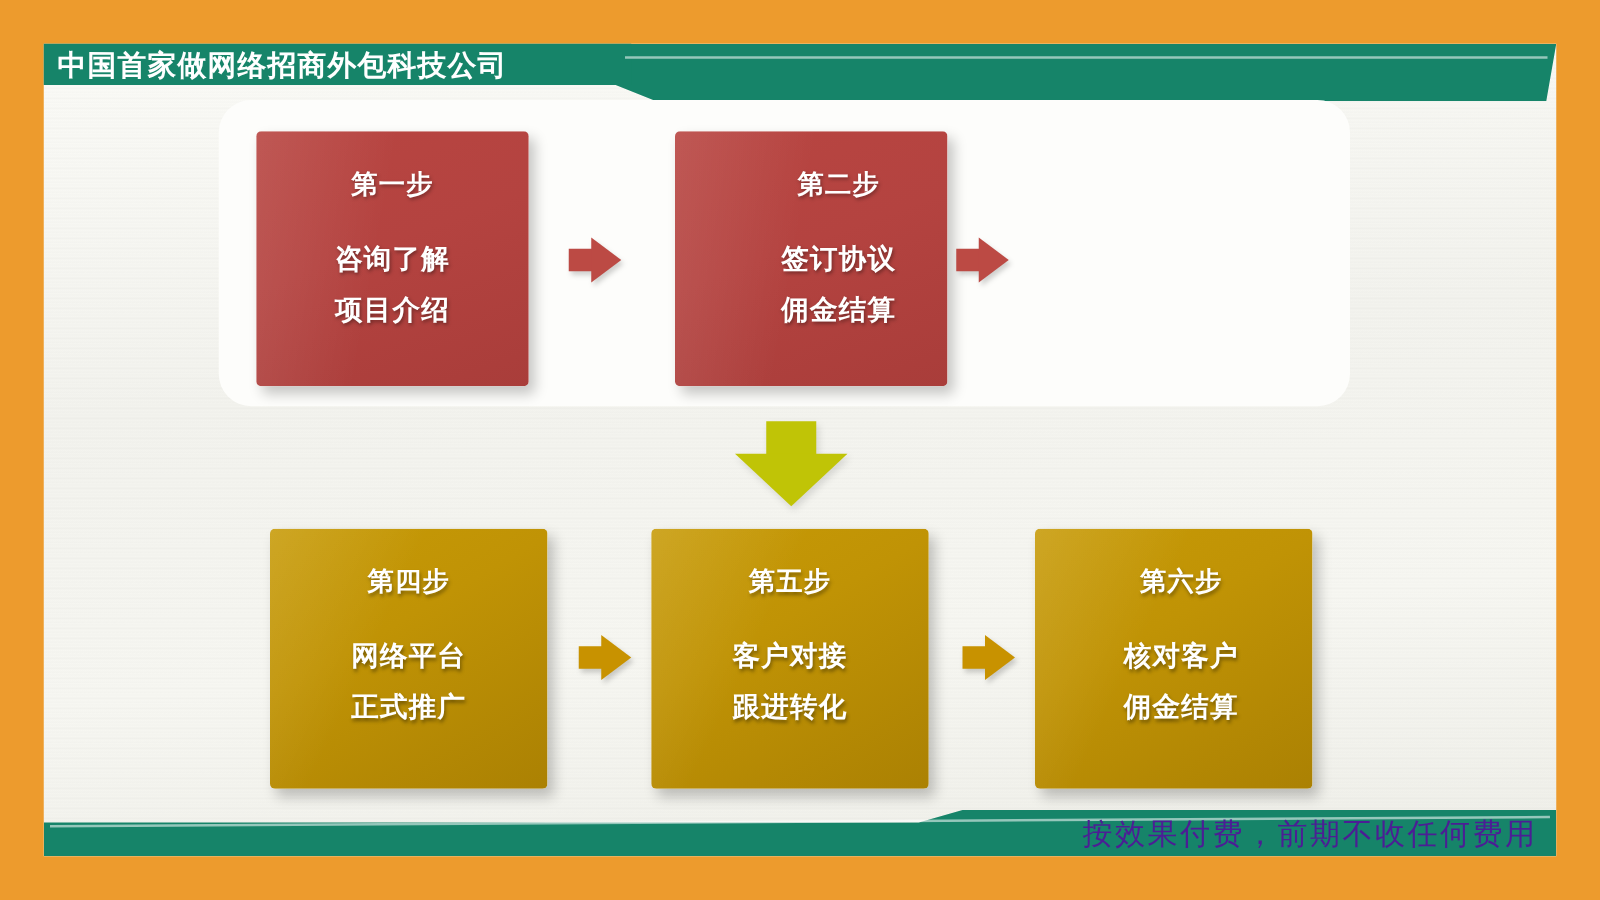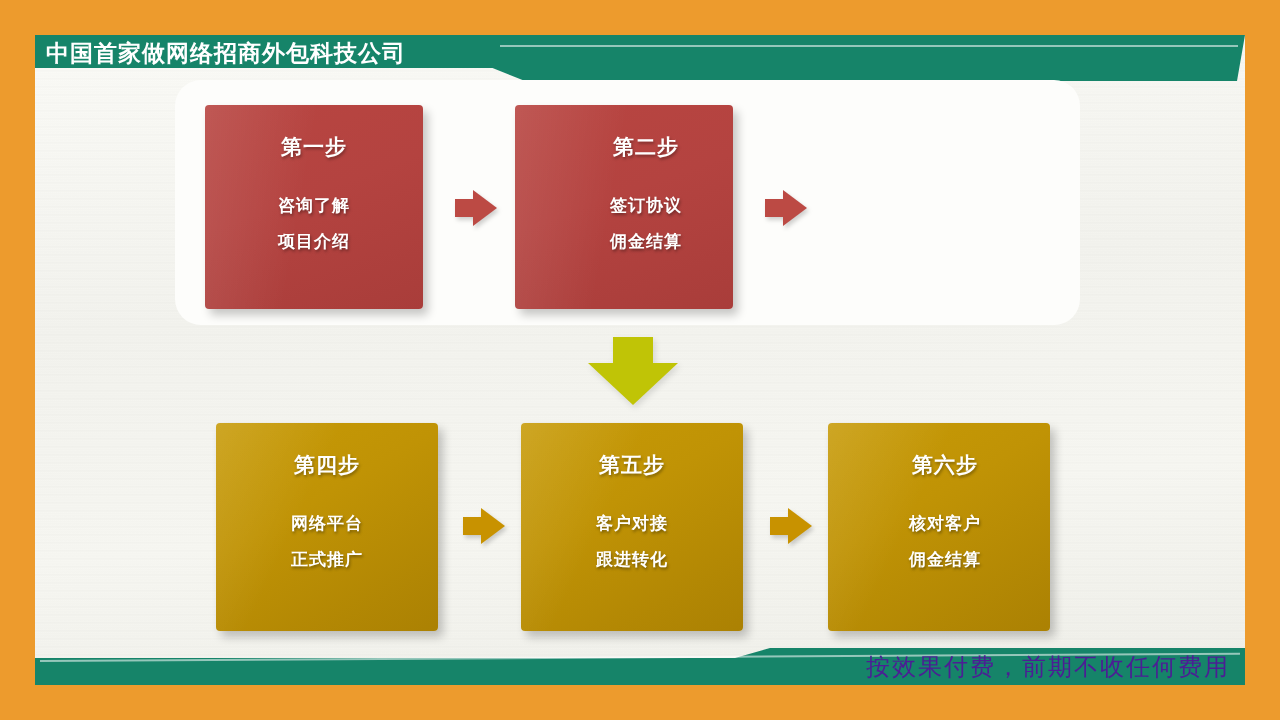--- a/index.html
+++ b/index.html
@@ -120,33 +120,33 @@
 
   .step-title {
     font-size: 21px;
     font-weight: bold;
     color: #ffffff;
     margin-top: 28px;
     text-shadow: 1px 2px 3px rgba(0,0,0,0.35);
     letter-spacing: 1px;
   }
   .step-line {
-    font-size: 17px;
+    font-size: 22px;
     font-weight: bold;
     color: #ffffff;
     text-shadow: 1px 2px 3px rgba(0,0,0,0.38);
     letter-spacing: 1px;
     line-height: 1.0;
   }
   .step-line.l1 { margin-top: 36px; }
   .step-line.l2 { margin-top: 19px; }
 
   
   #step-1 { left: 205px; top: 105px; }
-  #step-2 { left: 515px; top: 105px; padding-left: 44px; }
+  #step-2 { left: 540px; top: 105px; padding-left: 44px; }
   #step-3 { left: 825px; top: 105px; }
   
   #step-4 { left: 216px; top: 423px; }
   #step-5 { left: 521px; top: 423px; }
   #step-6 { left: 828px; top: 423px; padding-left: 12px; }
 
   
   .arrow-right {
     position: absolute;
     width: 42px;

